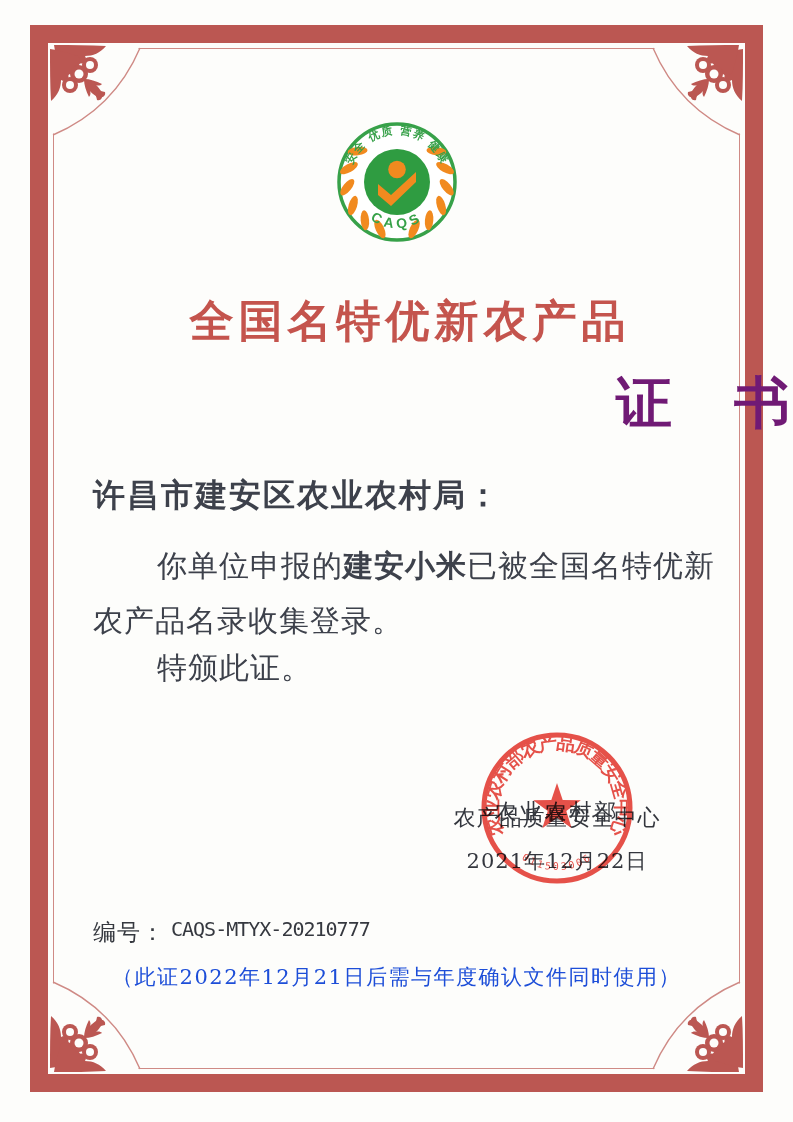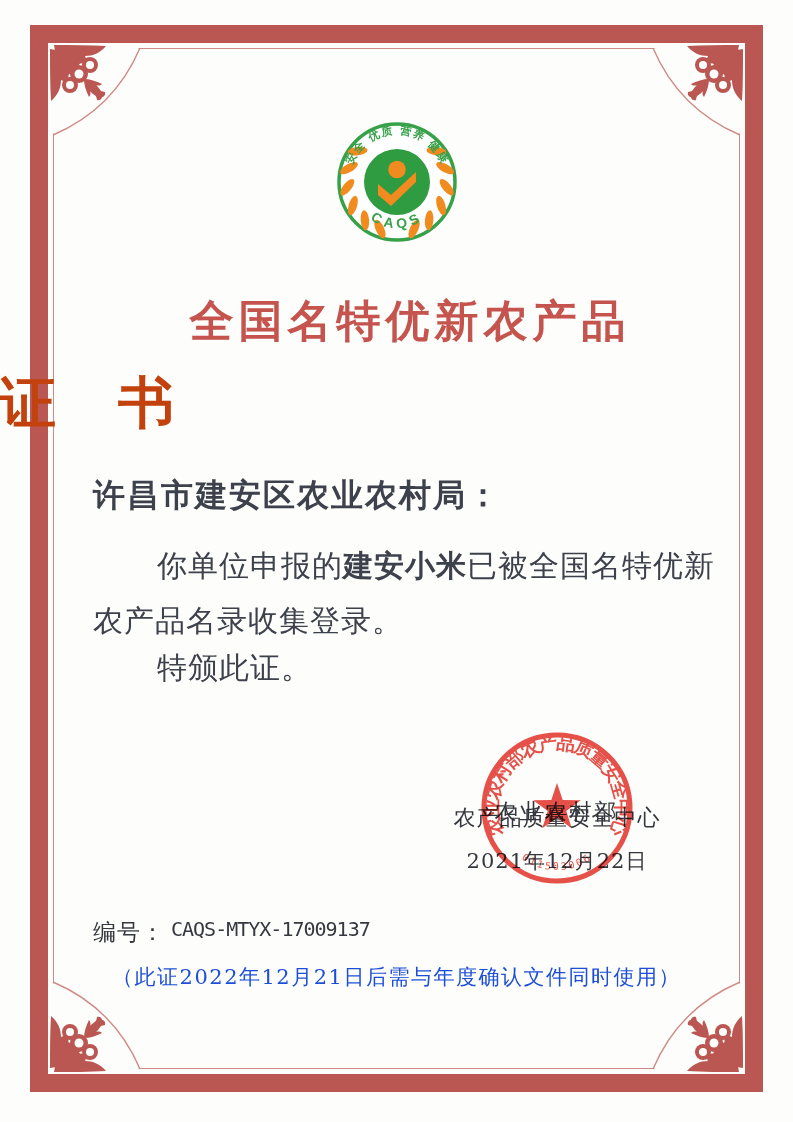--- a/index.html
+++ b/index.html
@@ -33,22 +33,22 @@
 
   .logo{position:absolute;left:327px;top:112px;width:140px;height:140px;}
 
   .title1{
     position:absolute;left:0;right:0;top:292px;
     text-align:center;font-size:44px;font-weight:bold;
     color:#c4544d;letter-spacing:5px;margin-left:27px;
   }
   .title2{
     position:absolute;left:0;right:0;top:366px;
-    text-align:left;font-size:56px;font-weight:bold;
-    color:#c2410c;letter-spacing:3px;
+    text-align:right;font-size:56px;font-weight:bold;
+    color:#701a75;letter-spacing:3px;
   }
   .salutation{
     position:absolute;left:93px;top:474px;
     font-size:32px;font-weight:600;letter-spacing:2px;text-align:center;
   }
   .bodyline{position:absolute;left:93px;font-size:30px;letter-spacing:1px;}
   .l1{top:546px;padding-left:64px;}
   .l2{top:601px;}
   .l3{top:648px;padding-left:64px;}
   .product{font-weight:bold;}
@@ -213,18 +213,18 @@
     <text font-size="18.5" fill="#e5443c" font-family="DejaVu Serif, serif" font-weight="bold" text-anchor="middle">
       <textPath href="#sealTopArc" startOffset="50%" textLength="238" lengthAdjust="spacing">农业农村部农产品质量安全中心</textPath>
     </text>
     <text font-size="10" fill="#e5443c" font-family="DejaVu Sans Mono, monospace" letter-spacing="2.4" text-anchor="middle">
       <textPath href="#sealBotArc" startOffset="50%">10115030067</textPath>
     </text>
   </svg>
 
   <div class="serial">
     <span class="serial-label">编号：</span>
-    <span class="serial-number">CAQS-MTYX-17009137</span>
+    <span class="serial-number">CAQS-MTYX-20210777</span>
   </div>
 
   <div class="footnote">（此证2022年12月21日后需与年度确认文件同时使用）</div>
 
 </div>
 
 </body></html>

